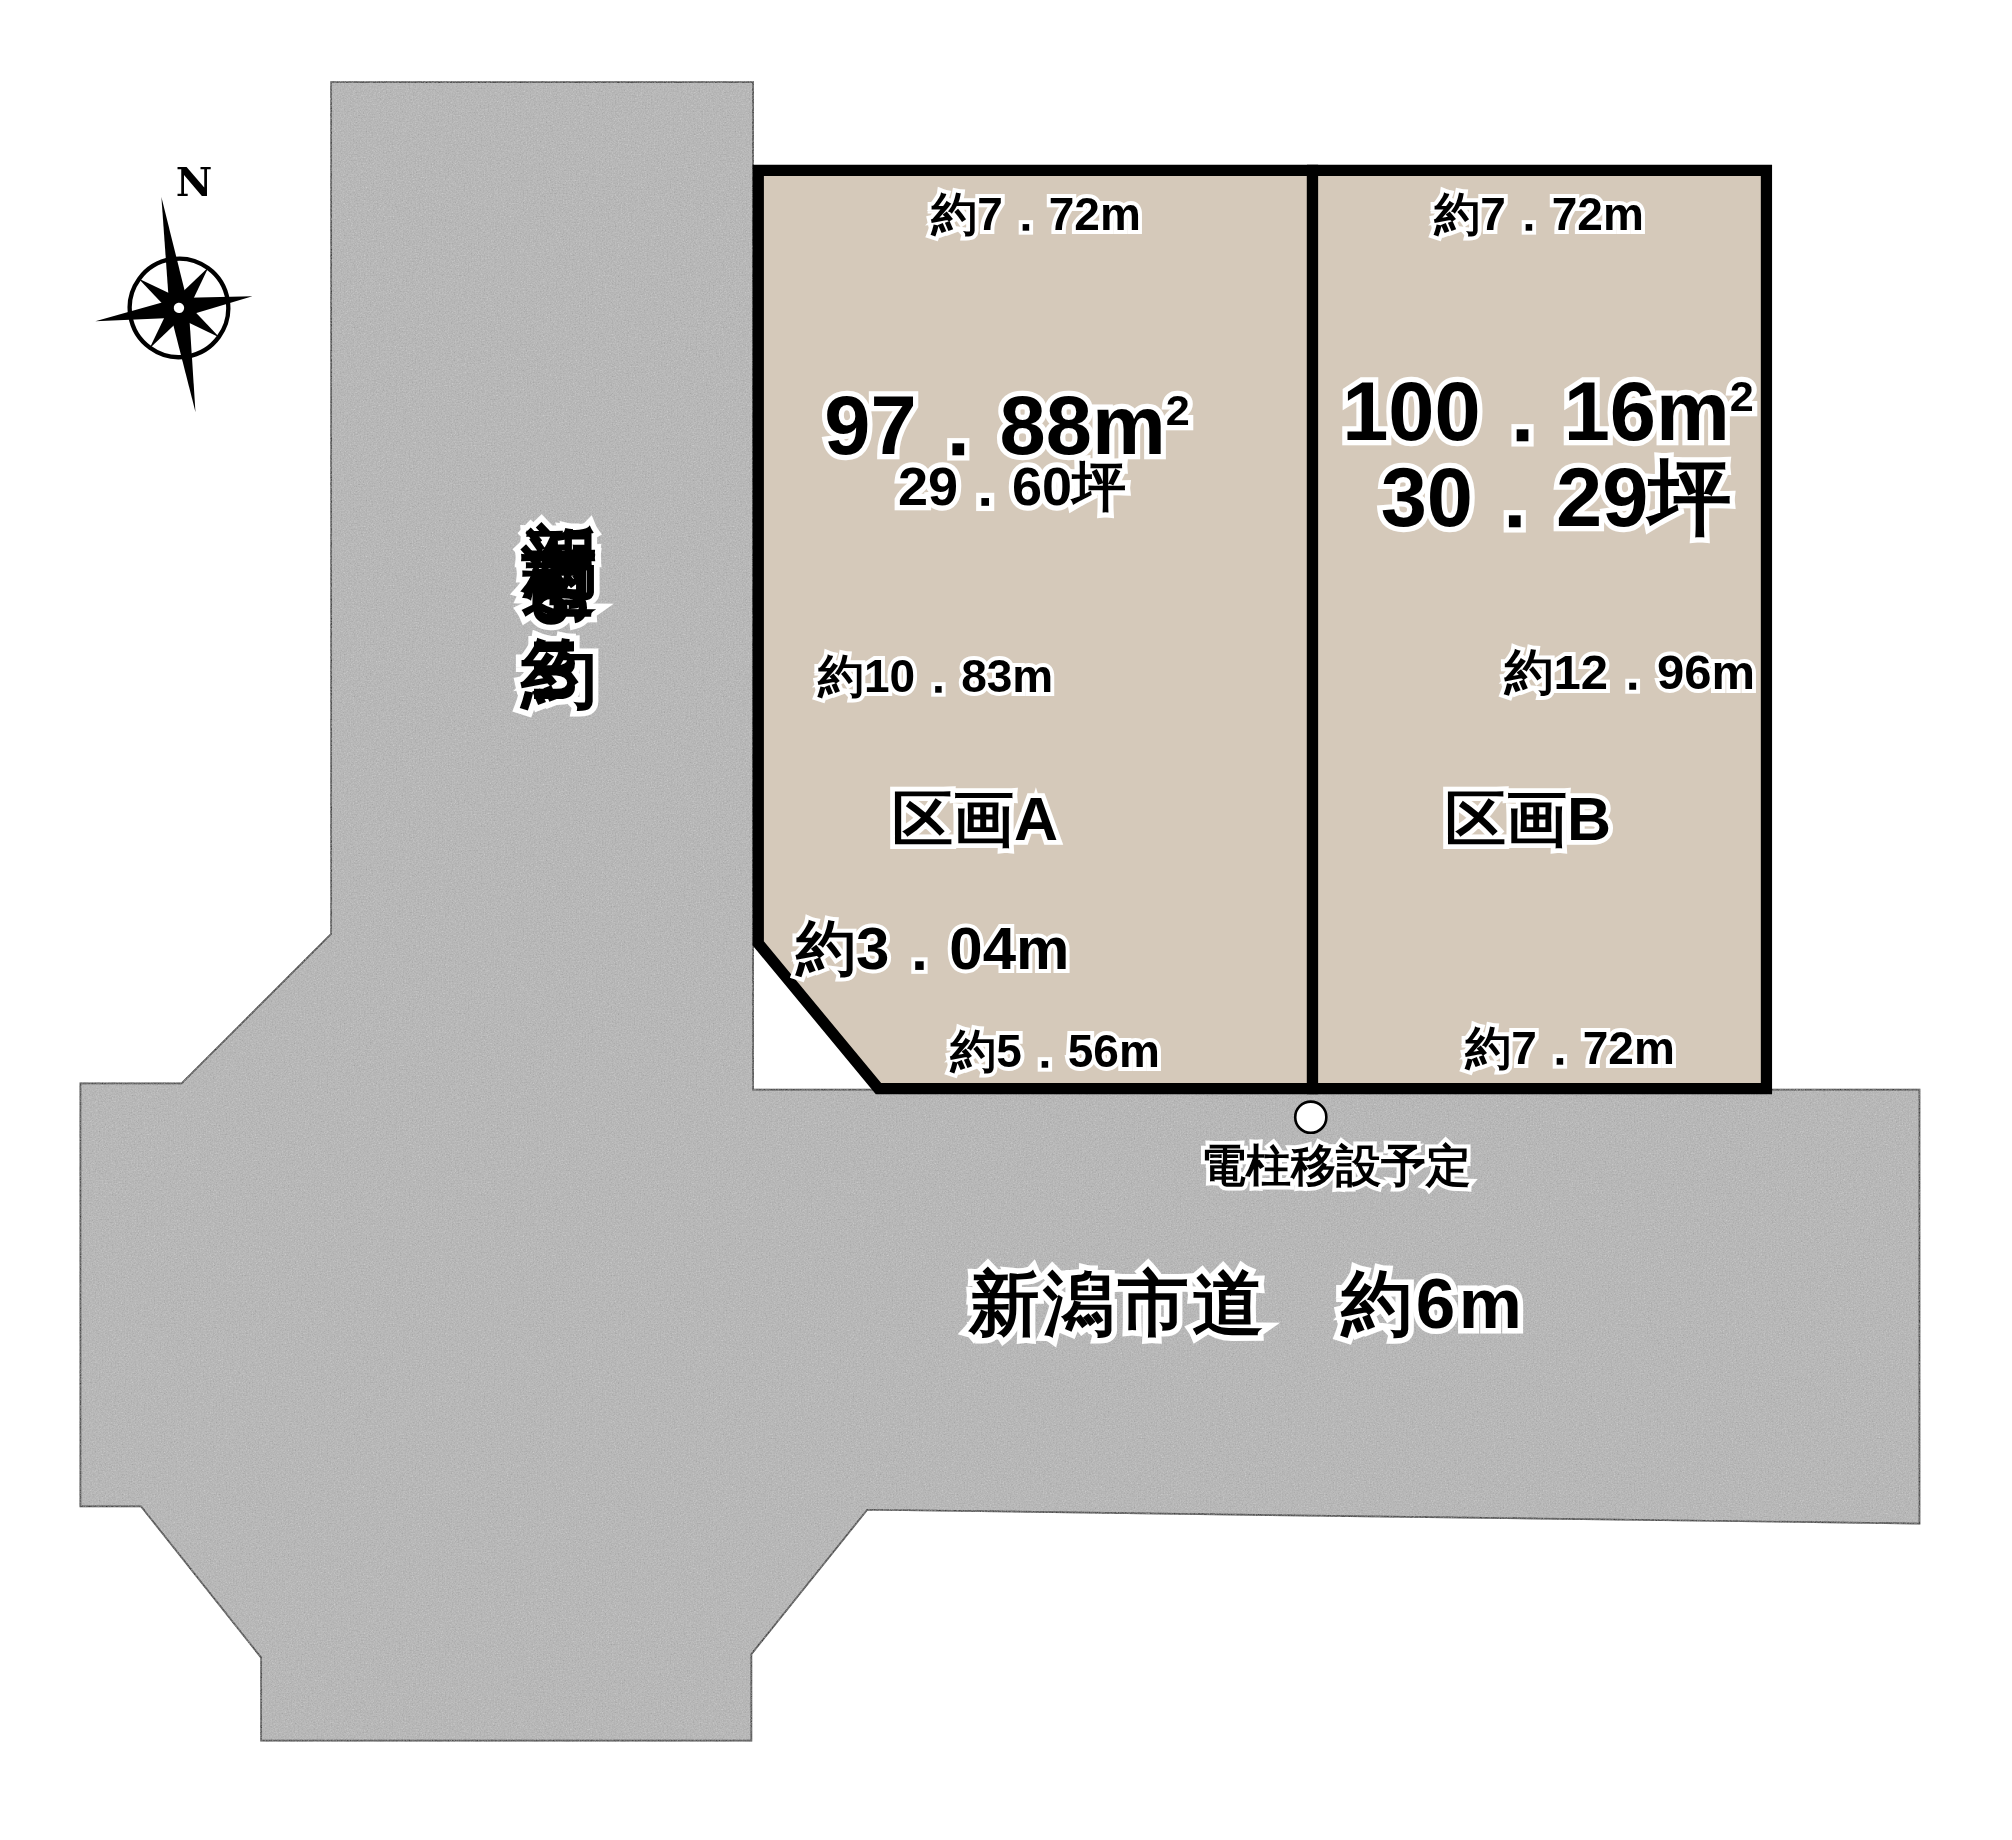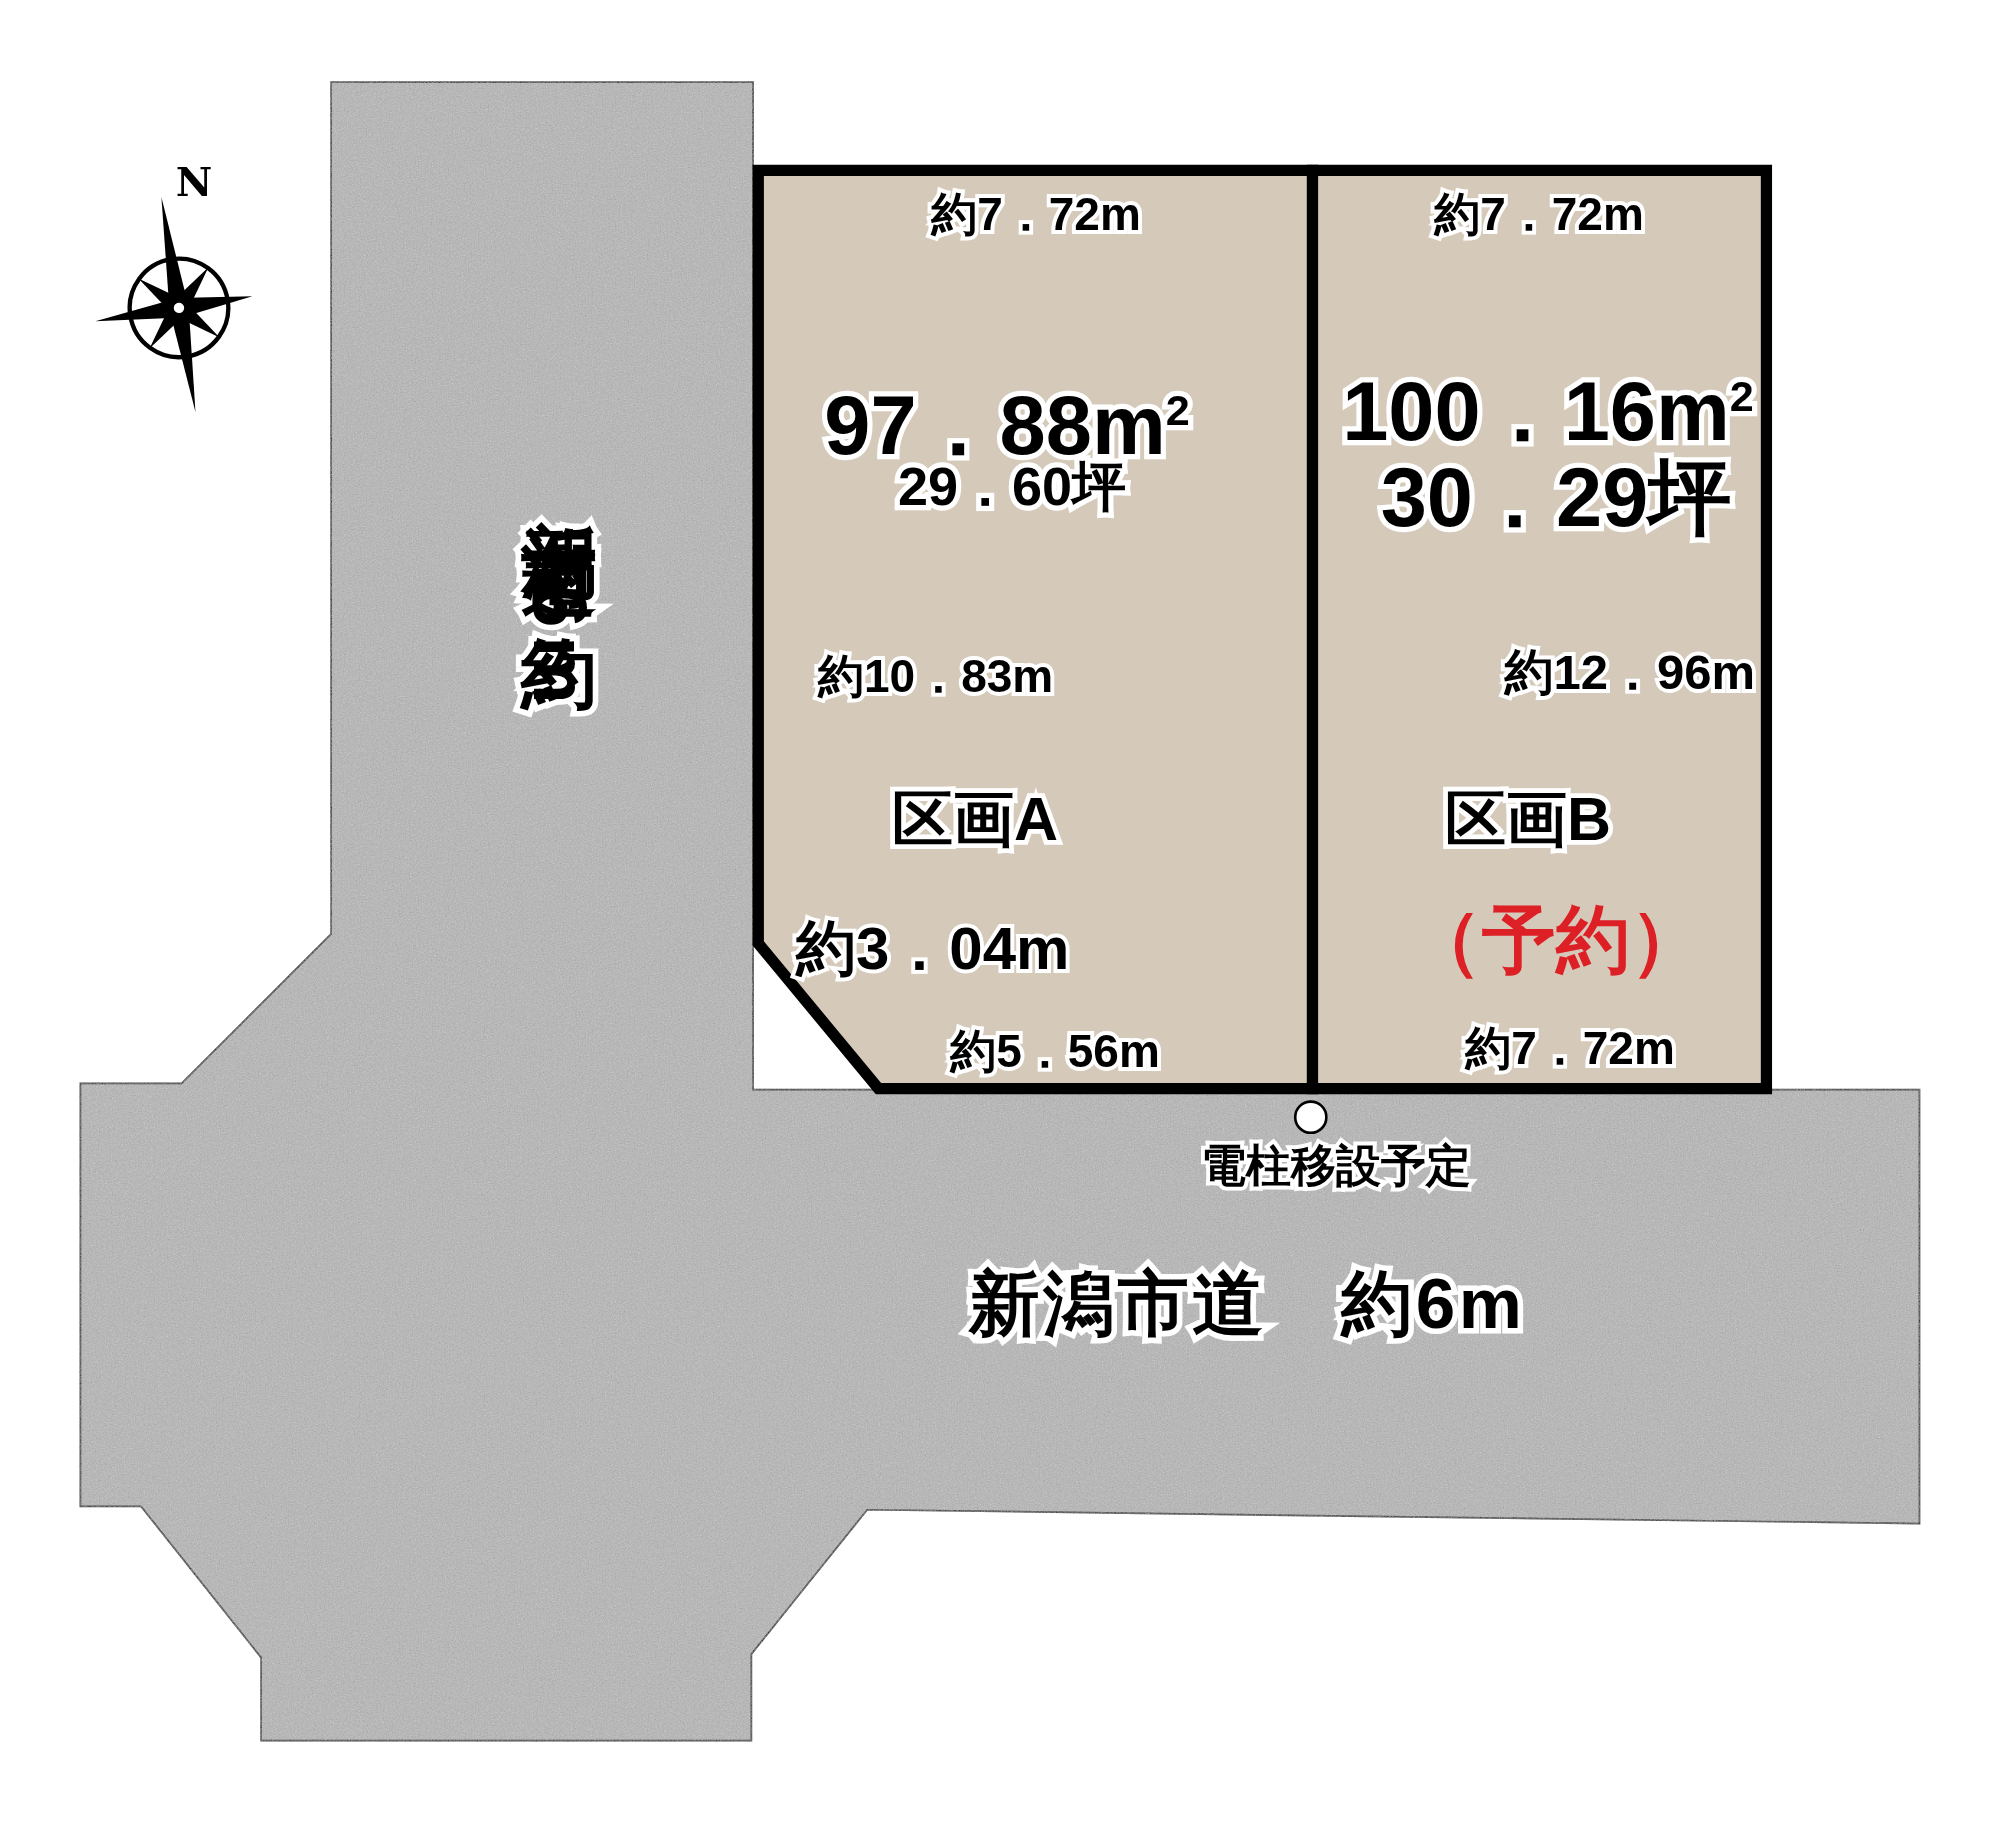--- a/index.html
+++ b/index.html
@@ -139,23 +139,20 @@
   <div class="lbl right-align" style="left:1755px;top:672px;font-size:49px;--sw:7.8px;">
     <span class="stroke">約12．96m</span>
     <span class="fill">約12．96m</span>
   </div>
 
   <div class="lbl" style="left:1528px;top:819px;font-size:61px;--sw:9.5px;">
     <span class="stroke">区画B</span>
     <span class="fill">区画B</span>
   </div>
 
-  <div class="lbl red plain" style="left:1556px;top:940px;font-size:74px;">
-    <span class="fill">（予約）</span>
-  </div>
 
   <div class="lbl" style="left:1570px;top:1048px;font-size:46px;--sw:7.8px;">
     <span class="stroke">約7．72m</span>
     <span class="fill">約7．72m</span>
   </div>
 
 </div>
 
 
 </body></html>

